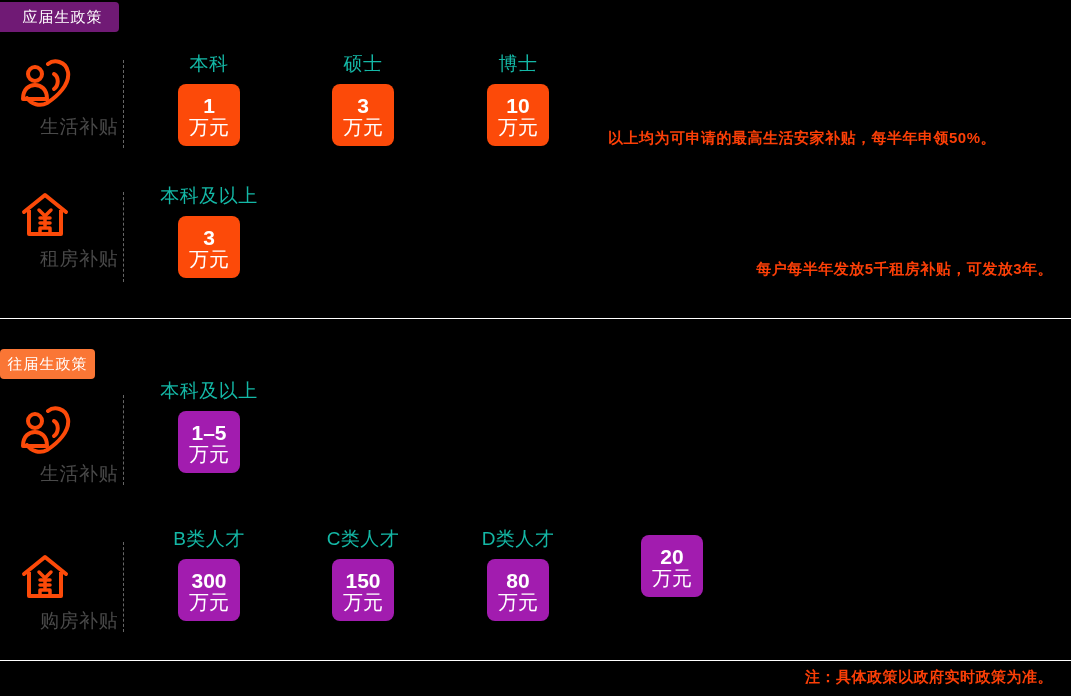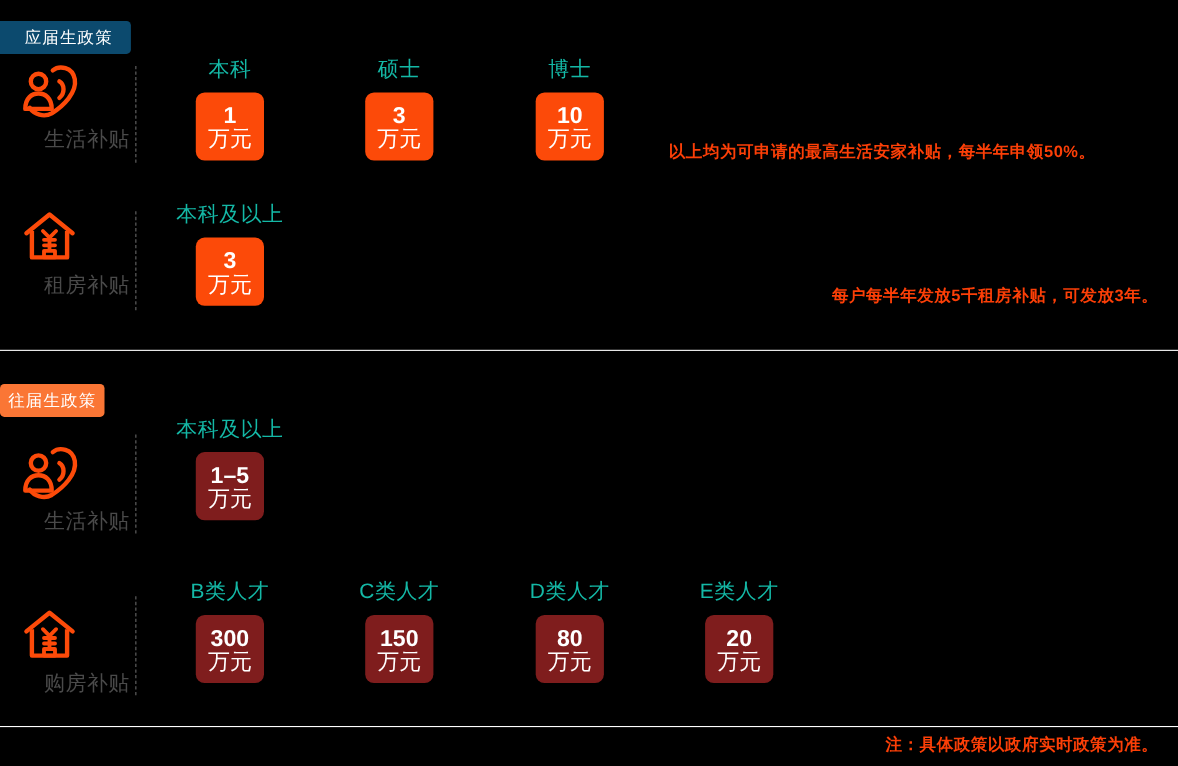--- a/index.html
+++ b/index.html
@@ -31,24 +31,24 @@
     justify-content: center;
     color: #ffffff;
     font-size: 15px;
     letter-spacing: 1px;
     font-weight: 400;
     white-space: nowrap;
     box-sizing: border-box;
   }
   .badge-a {
     left: 0px;
-    top: 19px;
+    top: 2px;
     width: 119px;
     height: 30px;
-    background: #0c4a6e;
+    background: #701a75;
     border-radius: 0 4px 4px 0;
     padding-left: 6px;
   }
   .badge-b {
     left: 0px;
     top: 349px;
     width: 95px;
     height: 30px;
     background: #fa7635;
     border-radius: 4px;
@@ -143,21 +143,21 @@
     line-height: 22px;
   }
   .box .unit {
     display: block;
     font-size: 20px;
     color: #ffffff;
     line-height: 18px;
     margin-top: 1px;
   }
   .box.hot { background: #fc4a09; }
-  .box.warm { background: #7f1d1d; }
+  .box.warm { background: #a21caf; }
 
   
   .cx1 { left: 129px; }
   .cx2 { left: 283px; }
   .cx3 { left: 438px; }
   .cx4 { left: 592px; }
 
   
   .ry1 { top: 52px; }
   .ry2 { top: 184px; }
@@ -312,21 +312,20 @@
 
   <div class="col cx3 ry4">
     <span class="col-title">D类人才</span>
     <div class="box warm">
       <span class="amount">80</span>
       <span class="unit">万元</span>
     </div>
   </div>
 
   <div class="col cx4 ry4">
-    <span class="col-title">E类人才</span>
     <div class="box warm">
       <span class="amount">20</span>
       <span class="unit">万元</span>
     </div>
   </div>
 
   <div class="hdivider d2"></div>
   <div class="note note-3">注：具体政策以政府实时政策为准。</div>
 
 </div>

